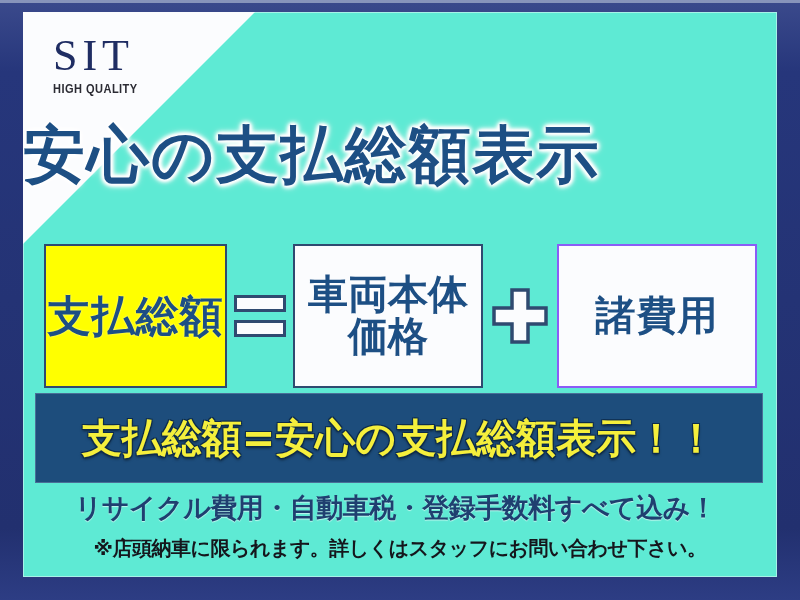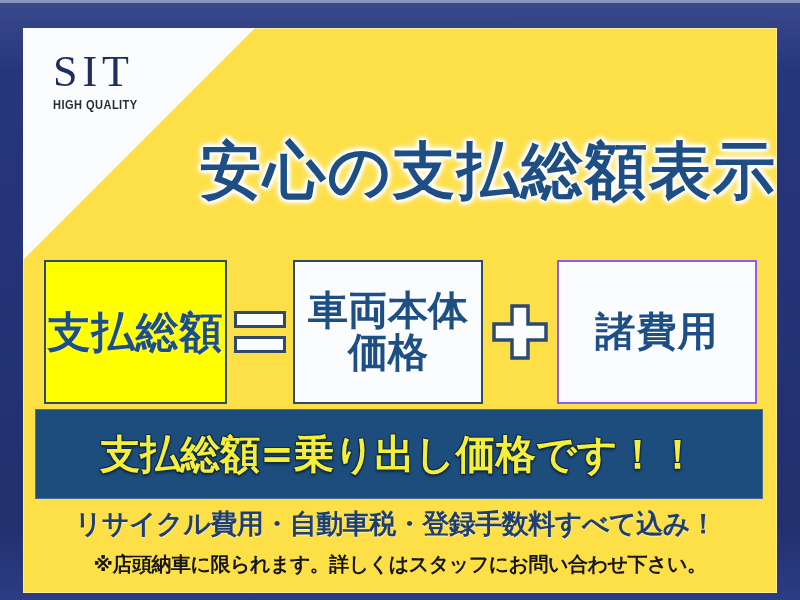--- a/index.html
+++ b/index.html
@@ -33,23 +33,22 @@
     opacity: 0.55;
   }
 
   
   .panel {
     position: absolute;
     left: 23px;
     top: 12px;
     width: 754px;
     height: 565px;
-    background: #fde047;
+    background: #5eead4;
     overflow: hidden;
-    margin-top: 16px;
   }
   .panel-inner-edge {
     position: absolute;
     inset: 0;
     box-shadow: inset 0 0 0 1px rgba(255,255,255,0.45);
     pointer-events: none;
   }
 
   
   .wedge {
@@ -87,21 +86,21 @@
     transform: scaleX(0.92);
     transform-origin: left center;
   }
 
   
   .headline {
     position: absolute;
     left: 0;
     right: 0;
     top: 112px;
-    text-align: right;
+    text-align: left;
     font-family: "DejaVu Sans", "Liberation Sans", sans-serif;
     font-size: 62px;
     font-weight: 700;
     letter-spacing: 2px;
     color: #1d4f84;
     line-height: 1;
     text-shadow:
       0 0 3px #ffffff, 0 0 3px #ffffff, 0 0 6px #ffffff,
       2px 0 4px #ffffff, -2px 0 4px #ffffff,
       0 2px 4px #ffffff, 0 -2px 4px #ffffff,
@@ -294,20 +293,20 @@
         </div>
       </div>
 
       <div class="fbox fbox-fees">
         <span>諸費用</span>
       </div>
 
     </div>
 
     <div class="banner">
-      <span class="banner-text">支払総額=乗り出し価格です！！</span>
+      <span class="banner-text">支払総額=安心の支払総額表示！！</span>
     </div>
 
     <div class="footer-main">リサイクル費用・自動車税・登録手数料すべて込み！</div>
     <div class="footer-note">※店頭納車に限られます。詳しくはスタッフにお問い合わせ下さい。</div>
 
   </div>
 </div>
 
 </body></html>

